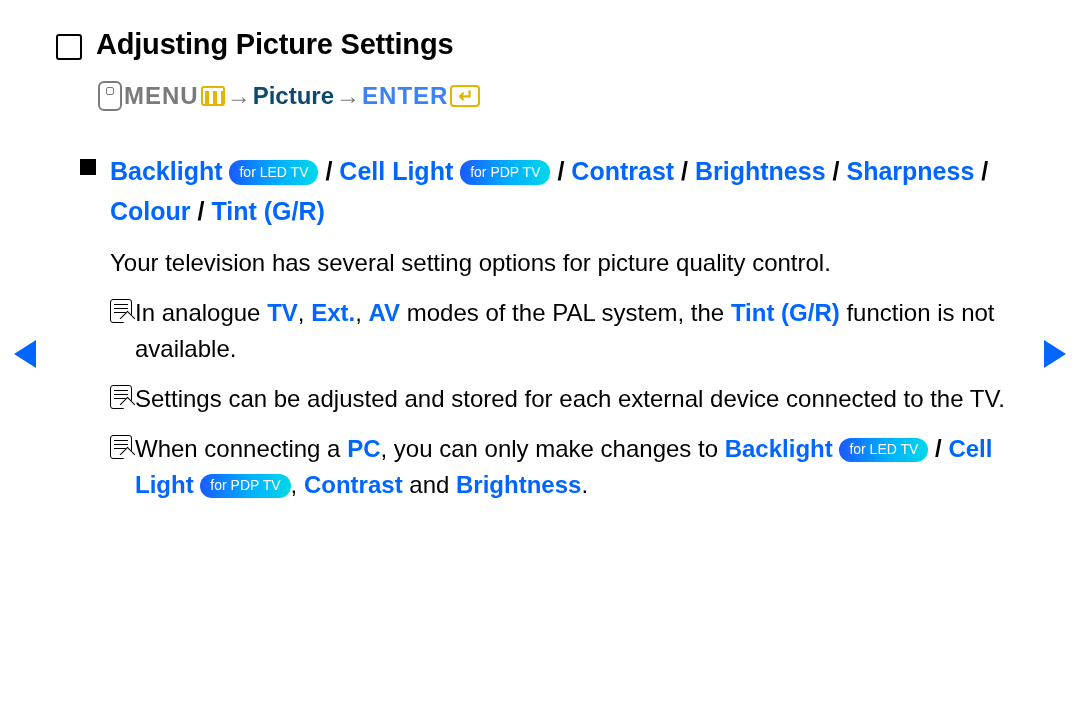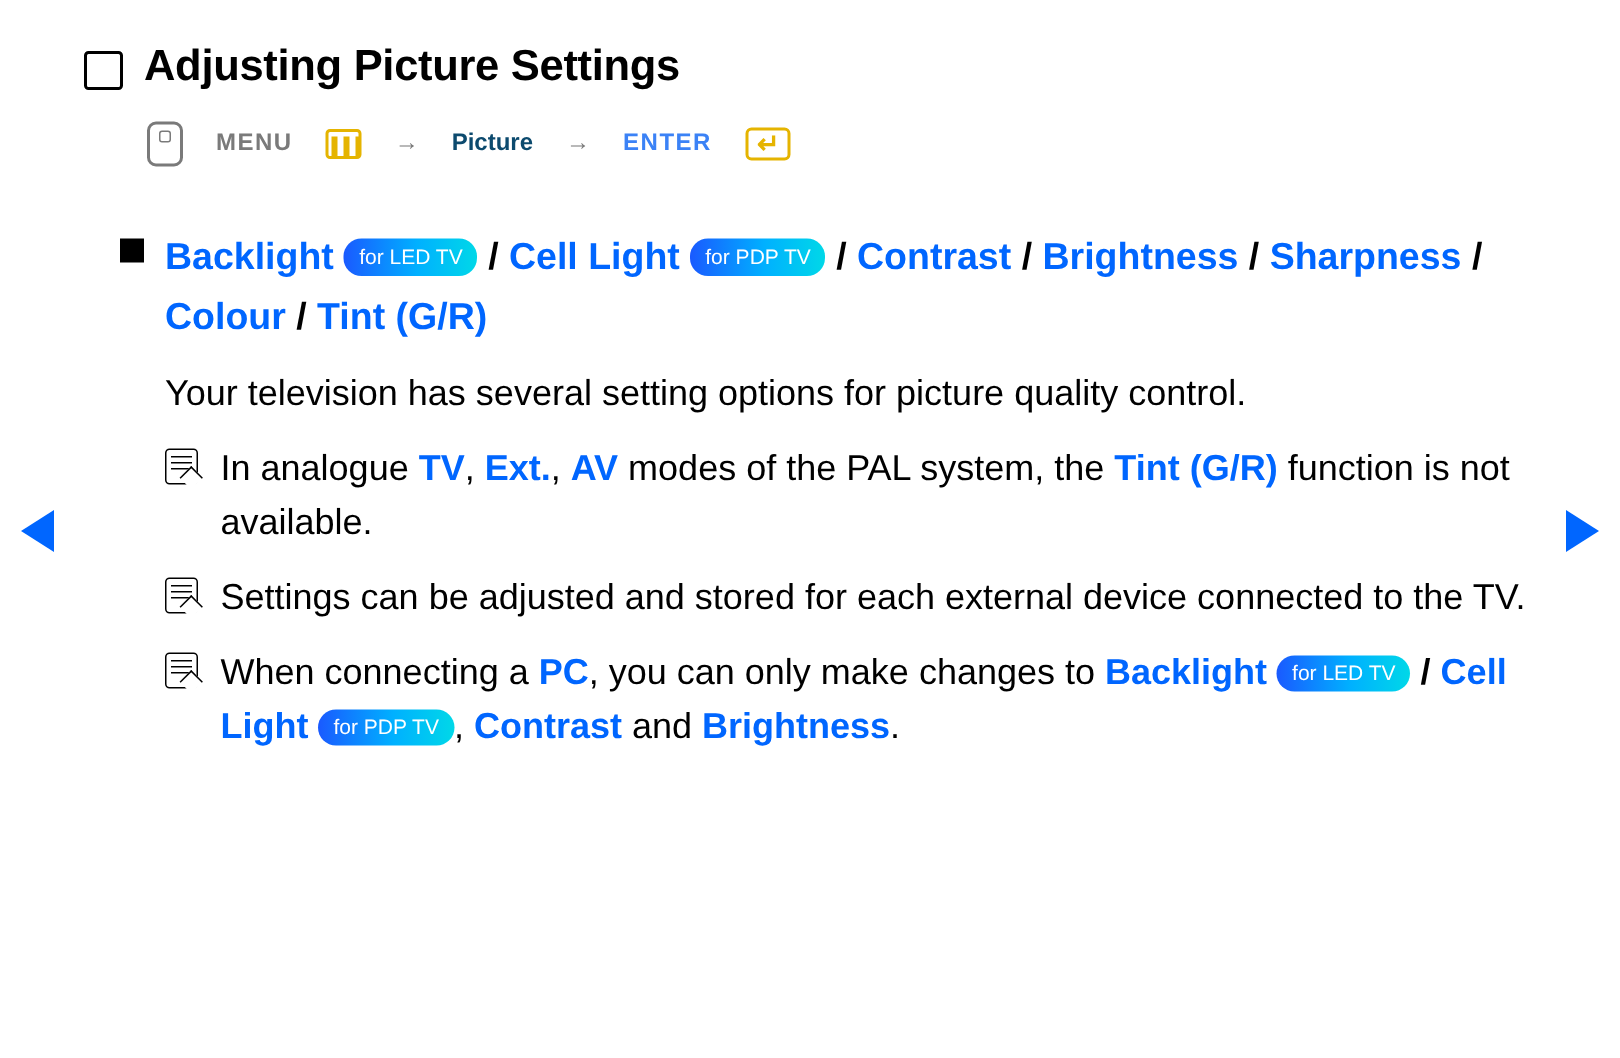--- a/index.html
+++ b/index.html
@@ -1,21 +1,21 @@
 <!DOCTYPE html>
 <html><head>
 <meta charset="utf-8">
 <style>
   * { box-sizing: border-box; margin: 0; padding: 0; }
   html, body { width: 1080px; height: 705px; font-family: Arial, Helvetica, sans-serif; background: #fff; color: #000; }
   .page { position: relative; width: 1080px; height: 705px; padding: 28px 36px 20px 56px; }
   .header { display: flex; align-items: center; gap: 14px; }
   .header-icon { width: 26px; height: 26px; border: 2px solid #000; border-radius: 3px; position: relative; top: 2px; }
   .header-title { font-size: 29px; font-weight: 700; letter-spacing: -0.2px; }
-  .breadcrumb { margin: 20px 0 0 42px; display: flex; align-items: center; gap: 22px; font-size: 16px; font-weight: 700; }
+  .breadcrumb { margin: 20px 0 0 42px; display: flex; align-items: center; gap: 2px; font-size: 24px; font-weight: 700; }
   .bc-remote {
     width: 24px; height: 30px; border: 2px solid #7a7a7a; border-radius: 6px; display:inline-flex; align-items:center; justify-content:center;
     position: relative;
   }
   .bc-remote::before{content:""; position:absolute; top:4px; width:6px; height:6px; border:1px solid #7a7a7a; border-radius:2px;}
   .bc-menu-text { color: #7a7a7a; letter-spacing: 1px; }
   .bc-menu-icon { display:inline-block; width:24px; height:20px; background:
     linear-gradient(#e5b400,#e5b400) 2px 3px/4px 14px no-repeat,
     linear-gradient(#e5b400,#e5b400) 10px 3px/4px 14px no-repeat,
     linear-gradient(#e5b400,#e5b400) 18px 3px/4px 14px no-repeat;
@@ -32,21 +32,21 @@
   .black-square { width:16px; height:16px; background:#000; margin-top:8px; flex-shrink:0; }
   .options { font-size: 25px; font-weight: 700; line-height: 1.6; }
   .blue { color:#0066ff; }
   .pill {
     display:inline-block; padding: 1px 10px 2px; font-size:14px; font-weight:500; color:#fff; vertical-align: 3px;
     border-radius: 12px;
     background: linear-gradient(90deg, #1a5aff 0%, #00b0ff 55%, #00d8e8 100%);
   }
   .slash-black { color:#000; font-weight:700; }
   .desc { margin: 14px 0 0 30px; font-size: 24px; line-height:1.5; }
-  .note { margin: 14px 0 0 30px; display:flex; gap:15px; font-size:24px; line-height:1.5; }
+  .note { margin: 14px 0 0 30px; display:flex; gap:3px; font-size:24px; line-height:1.5; }
   .note-icon {
     width:22px; height:24px; border:1.5px solid #000; border-radius:3px; position:relative; flex-shrink:0; margin-top:4px;
   }
   .note-icon::before{content:""; position:absolute; left:3px; right:3px; top:4px; height:1px; background:#000; box-shadow:0 4px 0 #000, 0 8px 0 #000;}
   .note-icon::after{content:""; position:absolute; right:-2px; bottom:-2px; width:10px; height:10px; background:#fff; border-left:1.5px solid #000; border-top:1.5px solid #000; transform:rotate(45deg); transform-origin:center;}
   
   .nav-left, .nav-right { position:absolute; top: 340px; width:0; height:0; }
   .nav-left { left: 14px; border-top:14px solid transparent; border-bottom:14px solid transparent; border-right:22px solid #0066ff; }
   .nav-right { right: 14px; border-top:14px solid transparent; border-bottom:14px solid transparent; border-left:22px solid #0066ff; }
   

